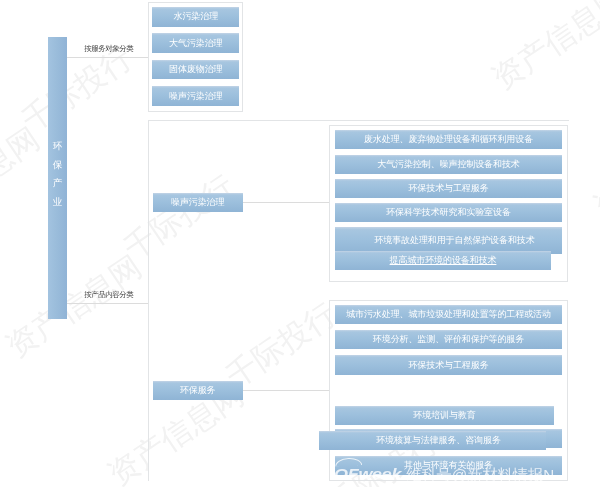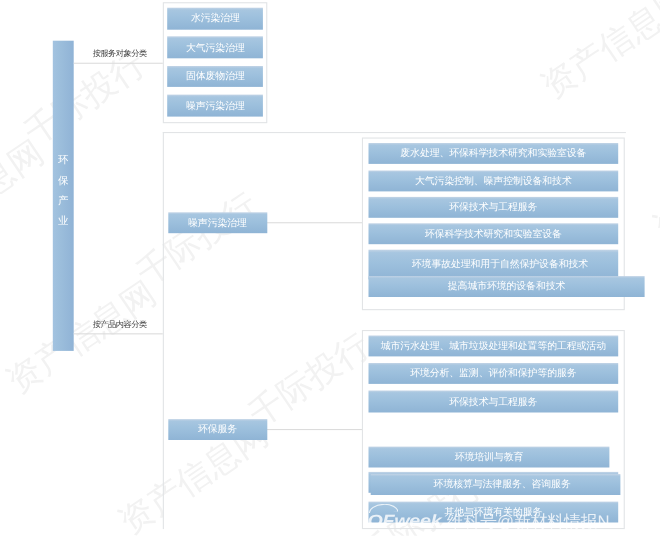--- a/index.html
+++ b/index.html
@@ -92,35 +92,35 @@
 
   <div class="abs caption" id="cap2" style="left: 70px; top: 289.5px; width: 78px; height: 11px;">按产品内容分类</div>
   <div class="abs frame bracket" id="frame2" style="left: 148px; top: 119.6px; width: 421px; height: 361.5px;"></div>
 
   <div class="abs frame" id="frame2a" style="left: 329.4px; top: 124.6px; width: 238.6px; height: 157.2px;"></div>
   <div class="abs pill" id="lbl2a" style="left: 152.8px; top: 193px; width: 89.8px; height: 19px;">
       <span>噪声污染治理</span>
     </div>
   <div id="b2a-items">
       <div class="abs pill" style="left: 335px; top: 130.4px; width: 227px; height: 19.1px;">
-        <span>废水处理、环保科学技术研究和实验室设备</span>
+        <span>废水处理、废弃物处理设备和循环利用设备</span>
       </div>
       <div class="abs pill" style="left: 335px; top: 154.6px; width: 227px; height: 19.1px;">
         <span>大气污染控制、噪声控制设备和技术</span>
       </div>
       <div class="abs pill" style="left: 335px; top: 178.8px; width: 227px; height: 19.1px;">
         <span>环保技术与工程服务</span>
       </div>
       <div class="abs pill" style="left: 335px; top: 203px; width: 227px; height: 19.1px;">
         <span>环保科学技术研究和实验室设备</span>
       </div>
       <div class="abs pill" style="left: 335px; top: 227.2px; width: 227px; height: 27px; padding-left: 12px;">
         <span>环境事故处理和用于自然保护设备和技术</span>
       </div>
-      <div class="abs pill" style="left: 335px; top: 251.4px; width: 251px; height: 19.1px;">
+      <div class="abs pill" style="left: 335px; top: 251.4px; width: 216px; height: 19.1px; text-decoration: underline;">
         <span>提高城市环境的设备和技术</span>
       </div>
     </div>
 
   <div class="abs frame" id="frame2b" style="left: 329.4px; top: 300.3px; width: 238.6px; height: 180.6px;"></div>
   <div class="abs pill" id="lbl2b" style="left: 152.8px; top: 381px; width: 89.8px; height: 19px;">
       <span>环保服务</span>
     </div>
   <div id="b2b-items">
       <div class="abs pill" style="left: 335px; top: 305px; width: 227px; height: 19.3px;">
@@ -131,21 +131,21 @@
       </div>
       <div class="abs pill" style="left: 335px; top: 355.4px; width: 227px; height: 19.3px;">
         <span>环保技术与工程服务</span>
       </div>
       <div class="abs pill" style="left: 335px; top: 380.6px; width: 227px; height: 19.3px; margin-top: 48px;">
         <span>环境研究与开发</span>
       </div>
       <div class="abs pill" style="left: 335px; top: 405.8px; width: 219px; height: 19.3px;">
         <span>环境培训与教育</span>
       </div>
-      <div class="abs pill" style="left: 337px; top: 431px; width: 227px; height: 19.3px; padding-left: 12px;">
+      <div class="abs pill" style="left: 319px; top: 431px; width: 227px; height: 19.3px; padding-left: 12px;">
         <span>环境核算与法律服务、咨询服务</span>
       </div>
       <div class="abs pill" style="left: 335px; top: 456.2px; width: 227px; height: 19.3px;">
         <span>其他与环境有关的服务</span>
       </div>
     </div>
 
   <div class="abs" id="swoosh"></div>
   <div class="abs" id="brand">
       <span class="ofw">OFweek</span>

